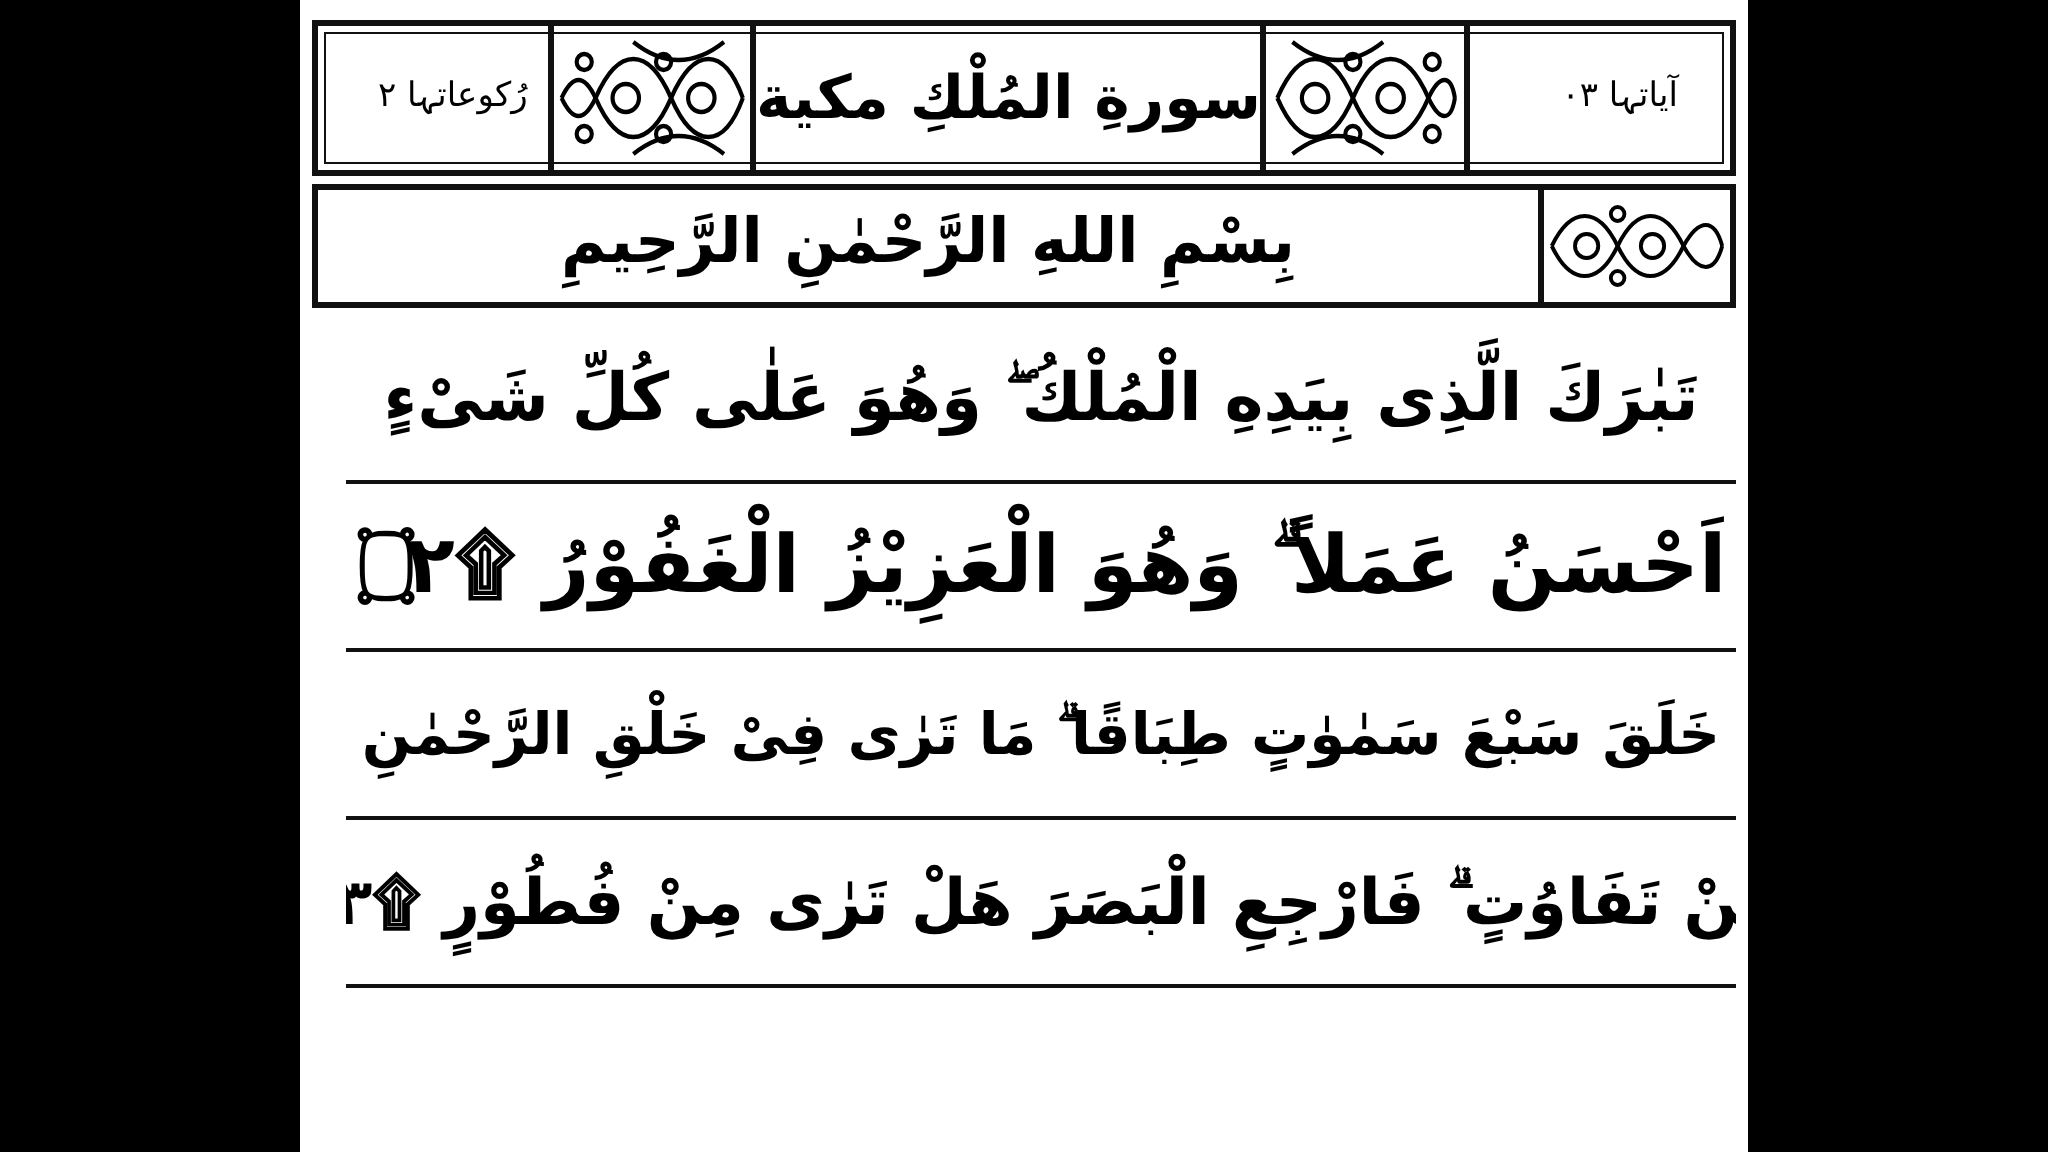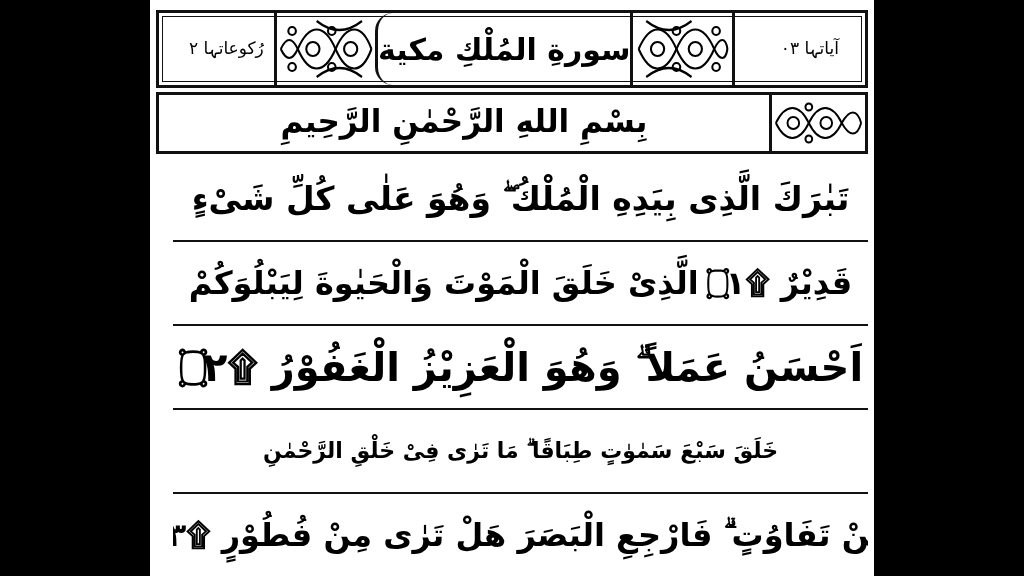--- a/index.html
+++ b/index.html
@@ -55,21 +55,21 @@
     position: relative;
     display: flex;
     align-items: center;
     justify-content: center;
     border-left: 3px solid #111;
     box-sizing: border-box;
   }
   .hf-cell:last-child { border-left: none; }
   .hf-ayat { width: 137px; }
   .hf-orn-r { width: 104px; }
-  .hf-name { flex: 1 1 auto; border-radius: 18px; }
+  .hf-name { flex: 1 1 auto; }
   .hf-orn-l { width: 104px; }
   .hf-ruku { width: 118px; }
 
   .arabic {
     font-family: "DejaVu Sans", sans-serif;
     direction: rtl;
     unicode-bidi: bidi-override;
     color: #000;
     white-space: nowrap;
   }
@@ -142,21 +142,21 @@
   .aline .arabic {
     font-size: 33px;
     font-weight: bold;
     letter-spacing: 0px;
     padding: 0 6px;
     line-height: 1.25;
   }
   .aline.l1 .arabic { font-size: 33px; }
   .aline.l2 .arabic { font-size: 32px; }
   .aline.l3 .arabic { font-size: 40px; }
-  .aline.l4 .arabic { font-size: 22px; }
+  .aline.l4 .arabic { font-size: 29px; }
   .aline.l5 .arabic { font-size: 32px; }
 
   
   .bar-left, .bar-right {
     position: absolute;
     top: 0;
     height: 576px;
     width: 150px;
     background: #000;
   }
@@ -236,23 +236,20 @@
           </g>
         </svg>
       </div>
       <div class="basmala-text arabic">بِسْمِ اللهِ الرَّحْمٰنِ الرَّحِیمِ</div>
     </div>
 
     <div class="lines">
       <div class="aline l1">
         <span class="arabic">تَبٰرَكَ الَّذِی بِیَدِهِ الْمُلْكُ ۖ وَهُوَ عَلٰی كُلِّ شَیْءٍ</span>
       </div>
-      <div class="aline l2">
-        <span class="arabic">قَدِیْرٌ ۩١۝ الَّذِیْ خَلَقَ الْمَوْتَ وَالْحَیٰوةَ لِیَبْلُوَكُمْ</span>
-      </div>
       <div class="aline l3">
         <span class="arabic">اَیُّكُمْ اَحْسَنُ عَمَلاً ۗ وَهُوَ الْعَزِیْزُ الْغَفُوْرُ ۩٢۝ الَّذِیْ</span>
       </div>
       <div class="aline l4">
         <span class="arabic">خَلَقَ سَبْعَ سَمٰوٰتٍ طِبَاقًا ۗ مَا تَرٰی فِیْ خَلْقِ الرَّحْمٰنِ</span>
       </div>
       <div class="aline l5">
         <span class="arabic">مِنْ تَفَاوُتٍ ۗ فَارْجِعِ الْبَصَرَ هَلْ تَرٰی مِنْ فُطُوْرٍ ۩٣۝</span>
       </div>
     </div>

